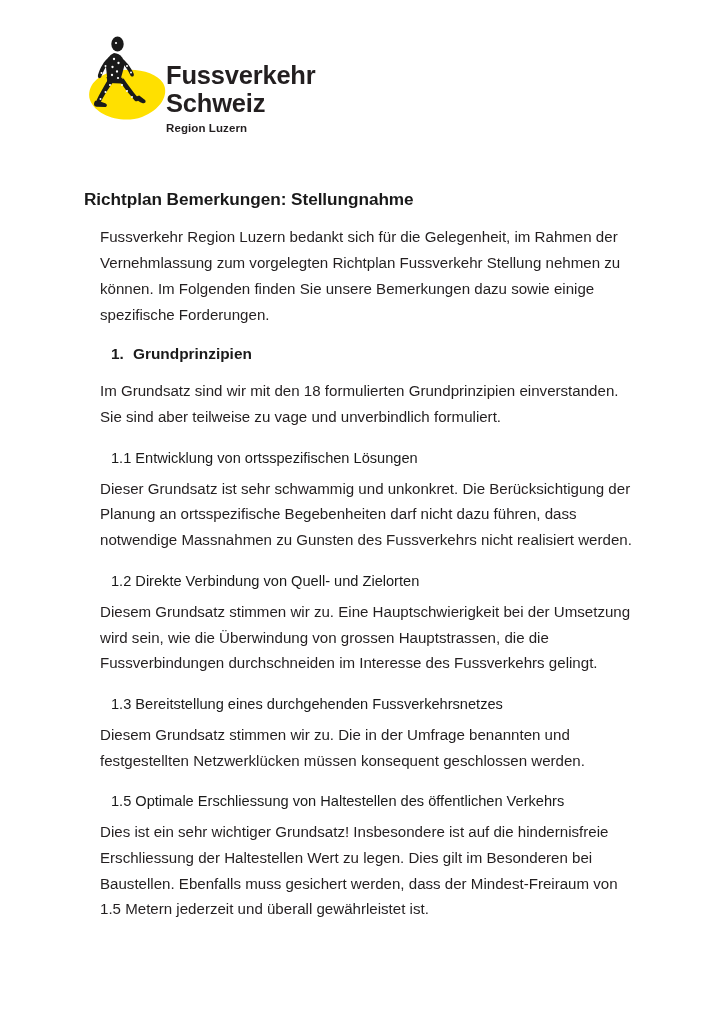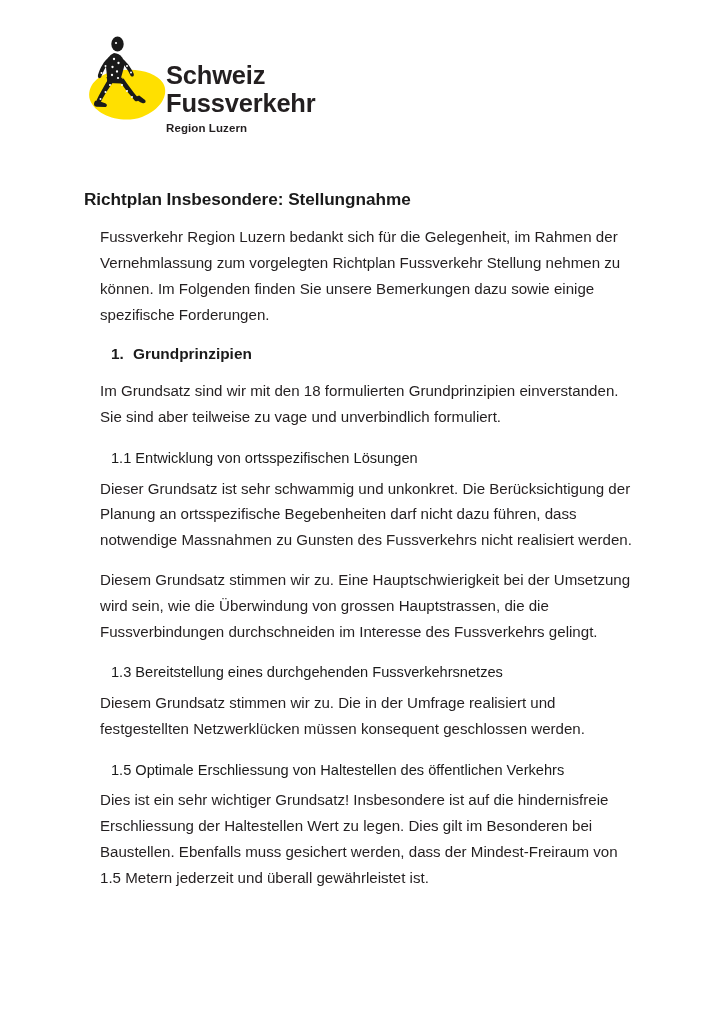--- a/index.html
+++ b/index.html
@@ -167,47 +167,48 @@
           <circle cx="21.5" cy="58" r="1.05"></circle>
           <circle cx="16.5" cy="65" r="1.0"></circle>
           <circle cx="38" cy="51" r="1.05"></circle>
           <circle cx="43" cy="57" r="1.05"></circle>
           <circle cx="48" cy="63" r="1.0"></circle>
         </g>
       </svg>
     </div>
 
     <div class="logo-wordmark">
+      <span class="wm-line">Fussverkehr</span>
       <span class="wm-line">Schweiz</span>
-      <span class="wm-line">Fussverkehr</span>
     </div>
 
     <div class="logo-region">Region Luzern</div>
   </div>
 
   <div class="doc">
 
-    <h1 class="doc-title">Richtplan Insbesondere: Stellungnahme</h1>
+    <h1 class="doc-title">Richtplan Bemerkungen: Stellungnahme</h1>
 
     <p class="para">Fussverkehr Region Luzern bedankt sich für die Gelegenheit, im Rahmen der Vernehmlassung zum vorgelegten Richtplan Fussverkehr Stellung nehmen zu können. Im Folgenden finden Sie unsere Bemerkungen dazu sowie einige spezifische Forderungen.</p>
 
     <h2 class="sec-heading">
       <span class="sec-num">1.</span>
       <span>Grundprinzipien</span>
     </h2>
 
     <p class="para">Im Grundsatz sind wir mit den 18 formulierten Grundprinzipien einverstanden. Sie sind aber teilweise zu vage und unverbindlich formuliert.</p>
 
     <h3 class="sub-heading">1.1 Entwicklung von ortsspezifischen Lösungen</h3>
     <p class="para">Dieser Grundsatz ist sehr schwammig und unkonkret. Die Berücksichtigung der Planung an ortsspezifische Begebenheiten darf nicht dazu führen, dass notwendige Massnahmen zu Gunsten des Fussverkehrs nicht realisiert werden.</p>
 
+    <h3 class="sub-heading">1.2 Direkte Verbindung von Quell- und Zielorten</h3>
     <p class="para">Diesem Grundsatz stimmen wir zu. Eine Hauptschwierigkeit bei der Umsetzung wird sein, wie die Überwindung von grossen Hauptstrassen, die die Fussverbindungen durchschneiden im Interesse des Fussverkehrs gelingt.</p>
 
     <h3 class="sub-heading">1.3 Bereitstellung eines durchgehenden Fussverkehrsnetzes</h3>
-    <p class="para">Diesem Grundsatz stimmen wir zu. Die in der Umfrage realisiert und festgestellten Netzwerklücken müssen konsequent geschlossen werden.</p>
+    <p class="para">Diesem Grundsatz stimmen wir zu. Die in der Umfrage benannten und festgestellten Netzwerklücken müssen konsequent geschlossen werden.</p>
 
 
     <h3 class="sub-heading">1.5 Optimale Erschliessung von Haltestellen des öffentlichen Verkehrs</h3>
     <p class="para">Dies ist ein sehr wichtiger Grundsatz! Insbesondere ist auf die hindernisfreie Erschliessung der Haltestellen Wert zu legen. Dies gilt im Besonderen bei Baustellen. Ebenfalls muss gesichert werden, dass der Mindest-Freiraum von 1.5 Metern jederzeit und überall gewährleistet ist.</p>
 
   </div>
 
 </div>
 
 </body></html>

